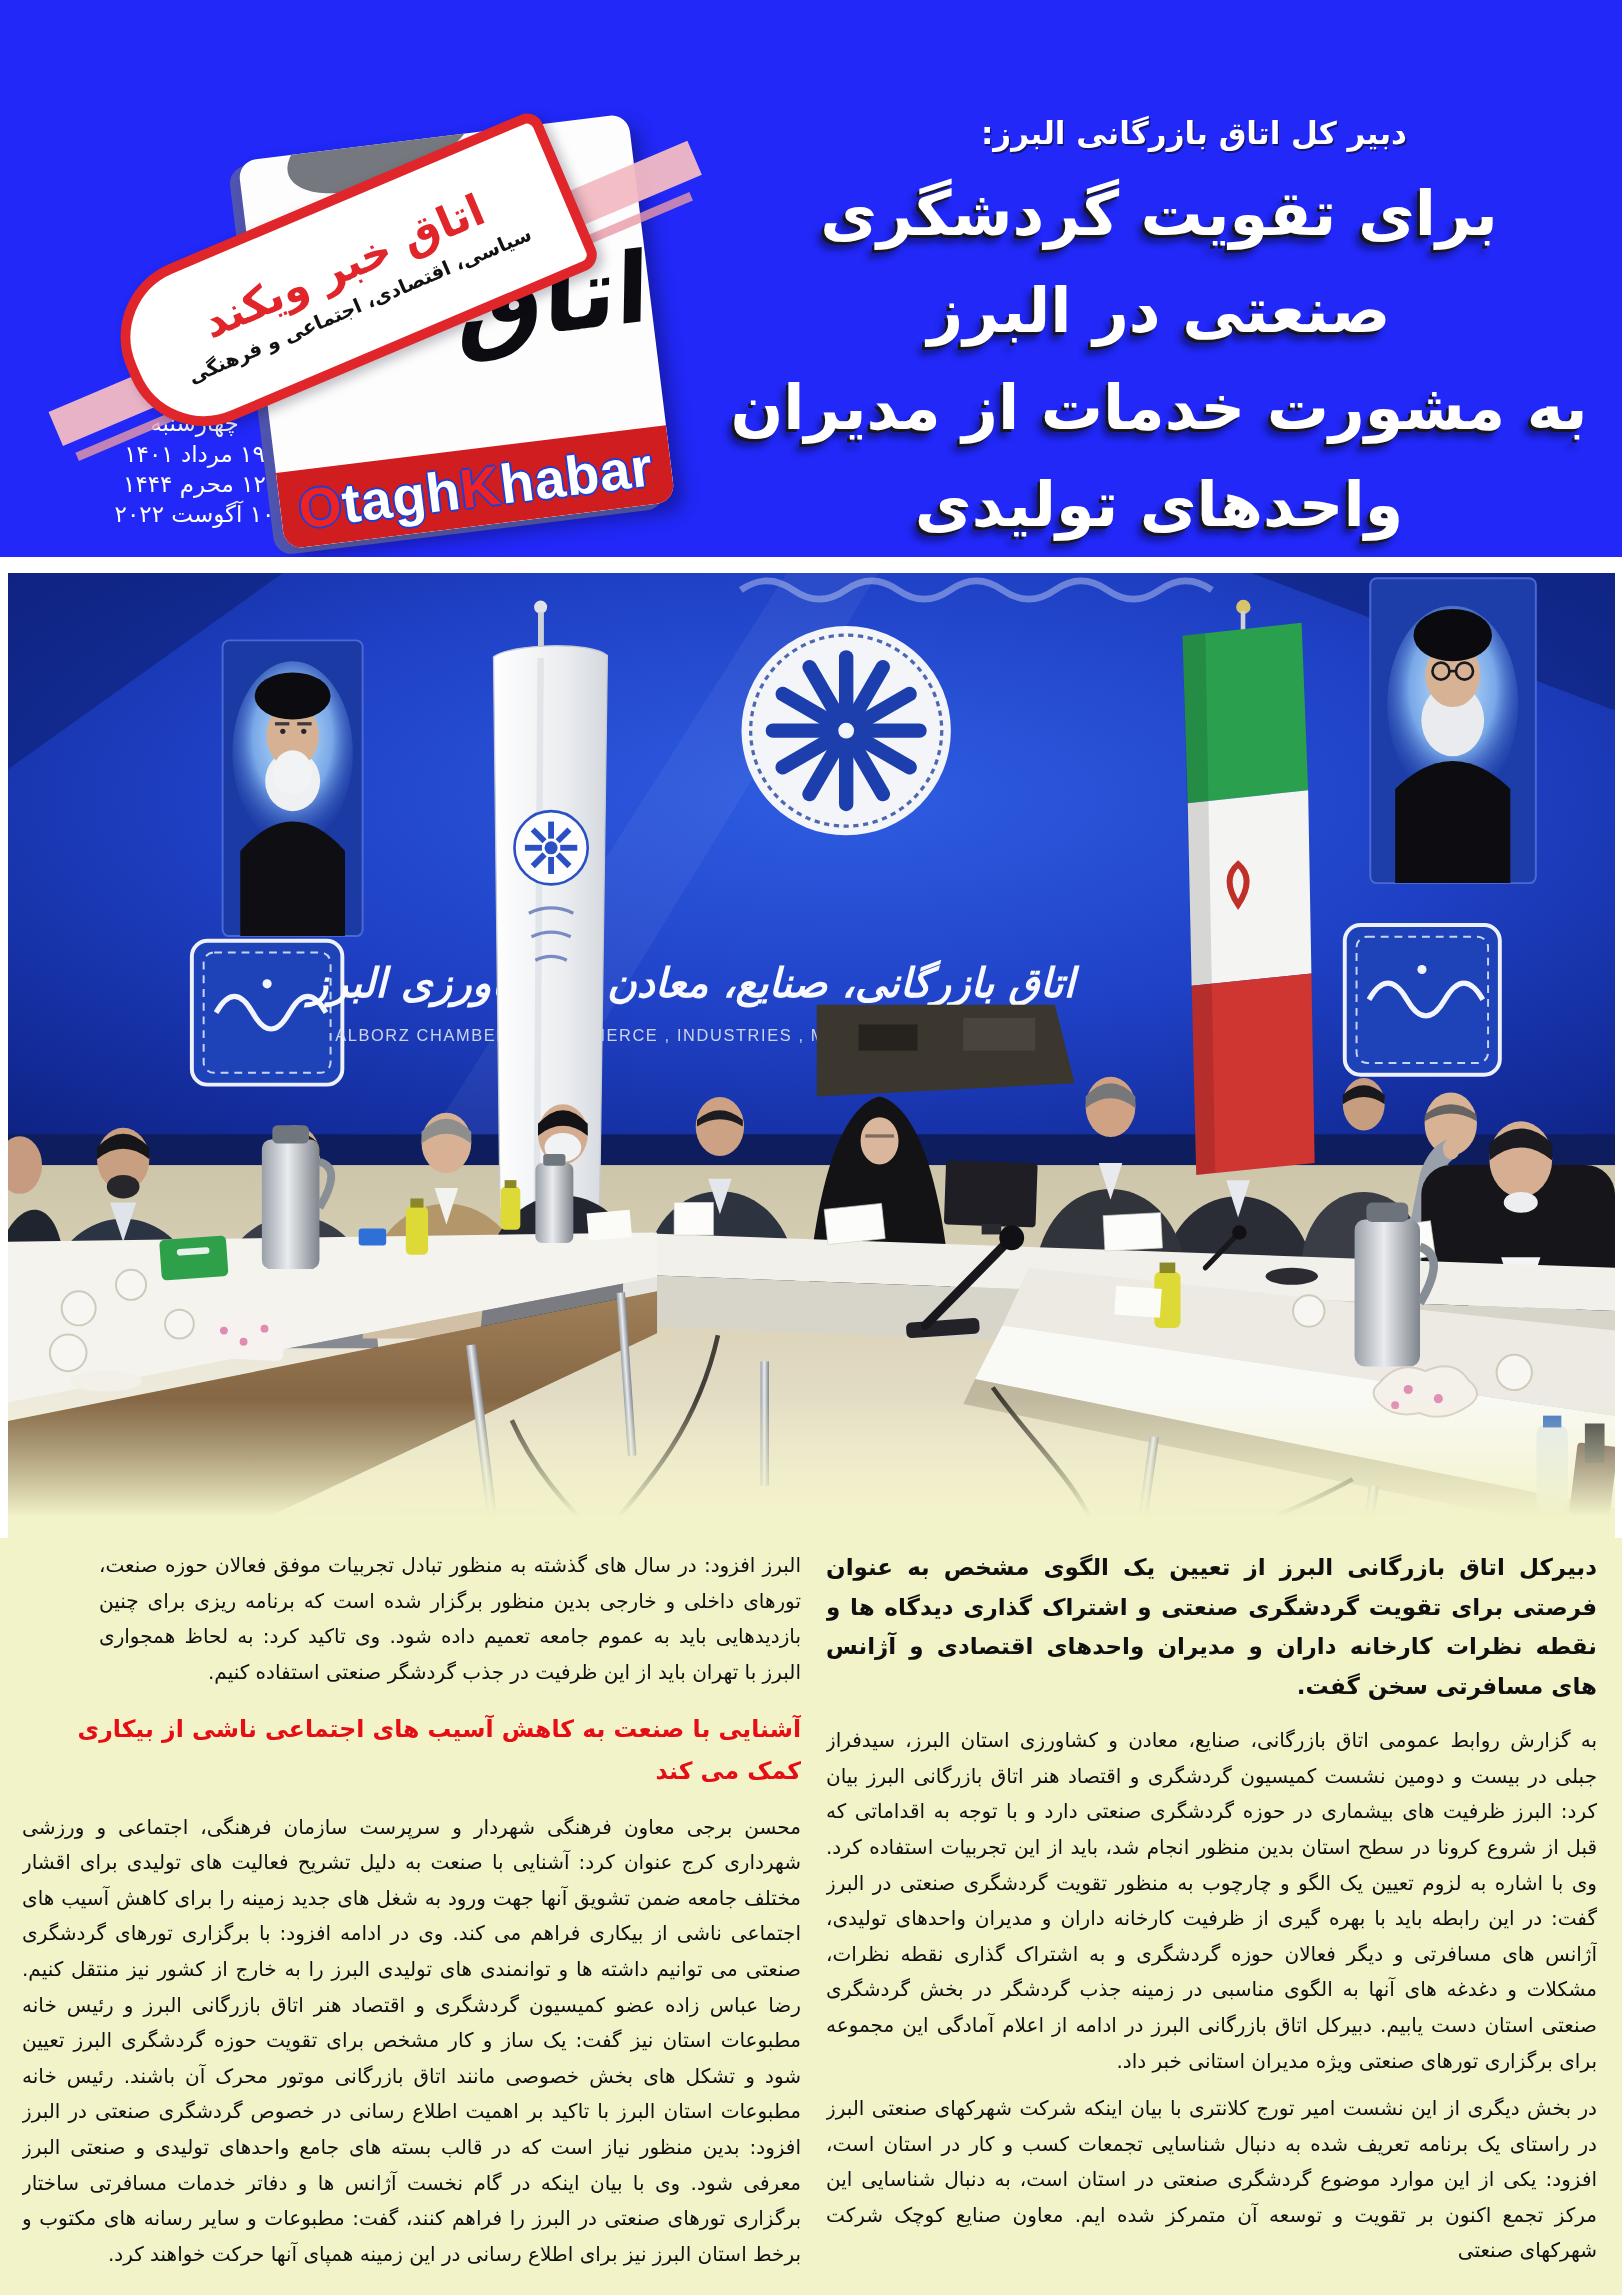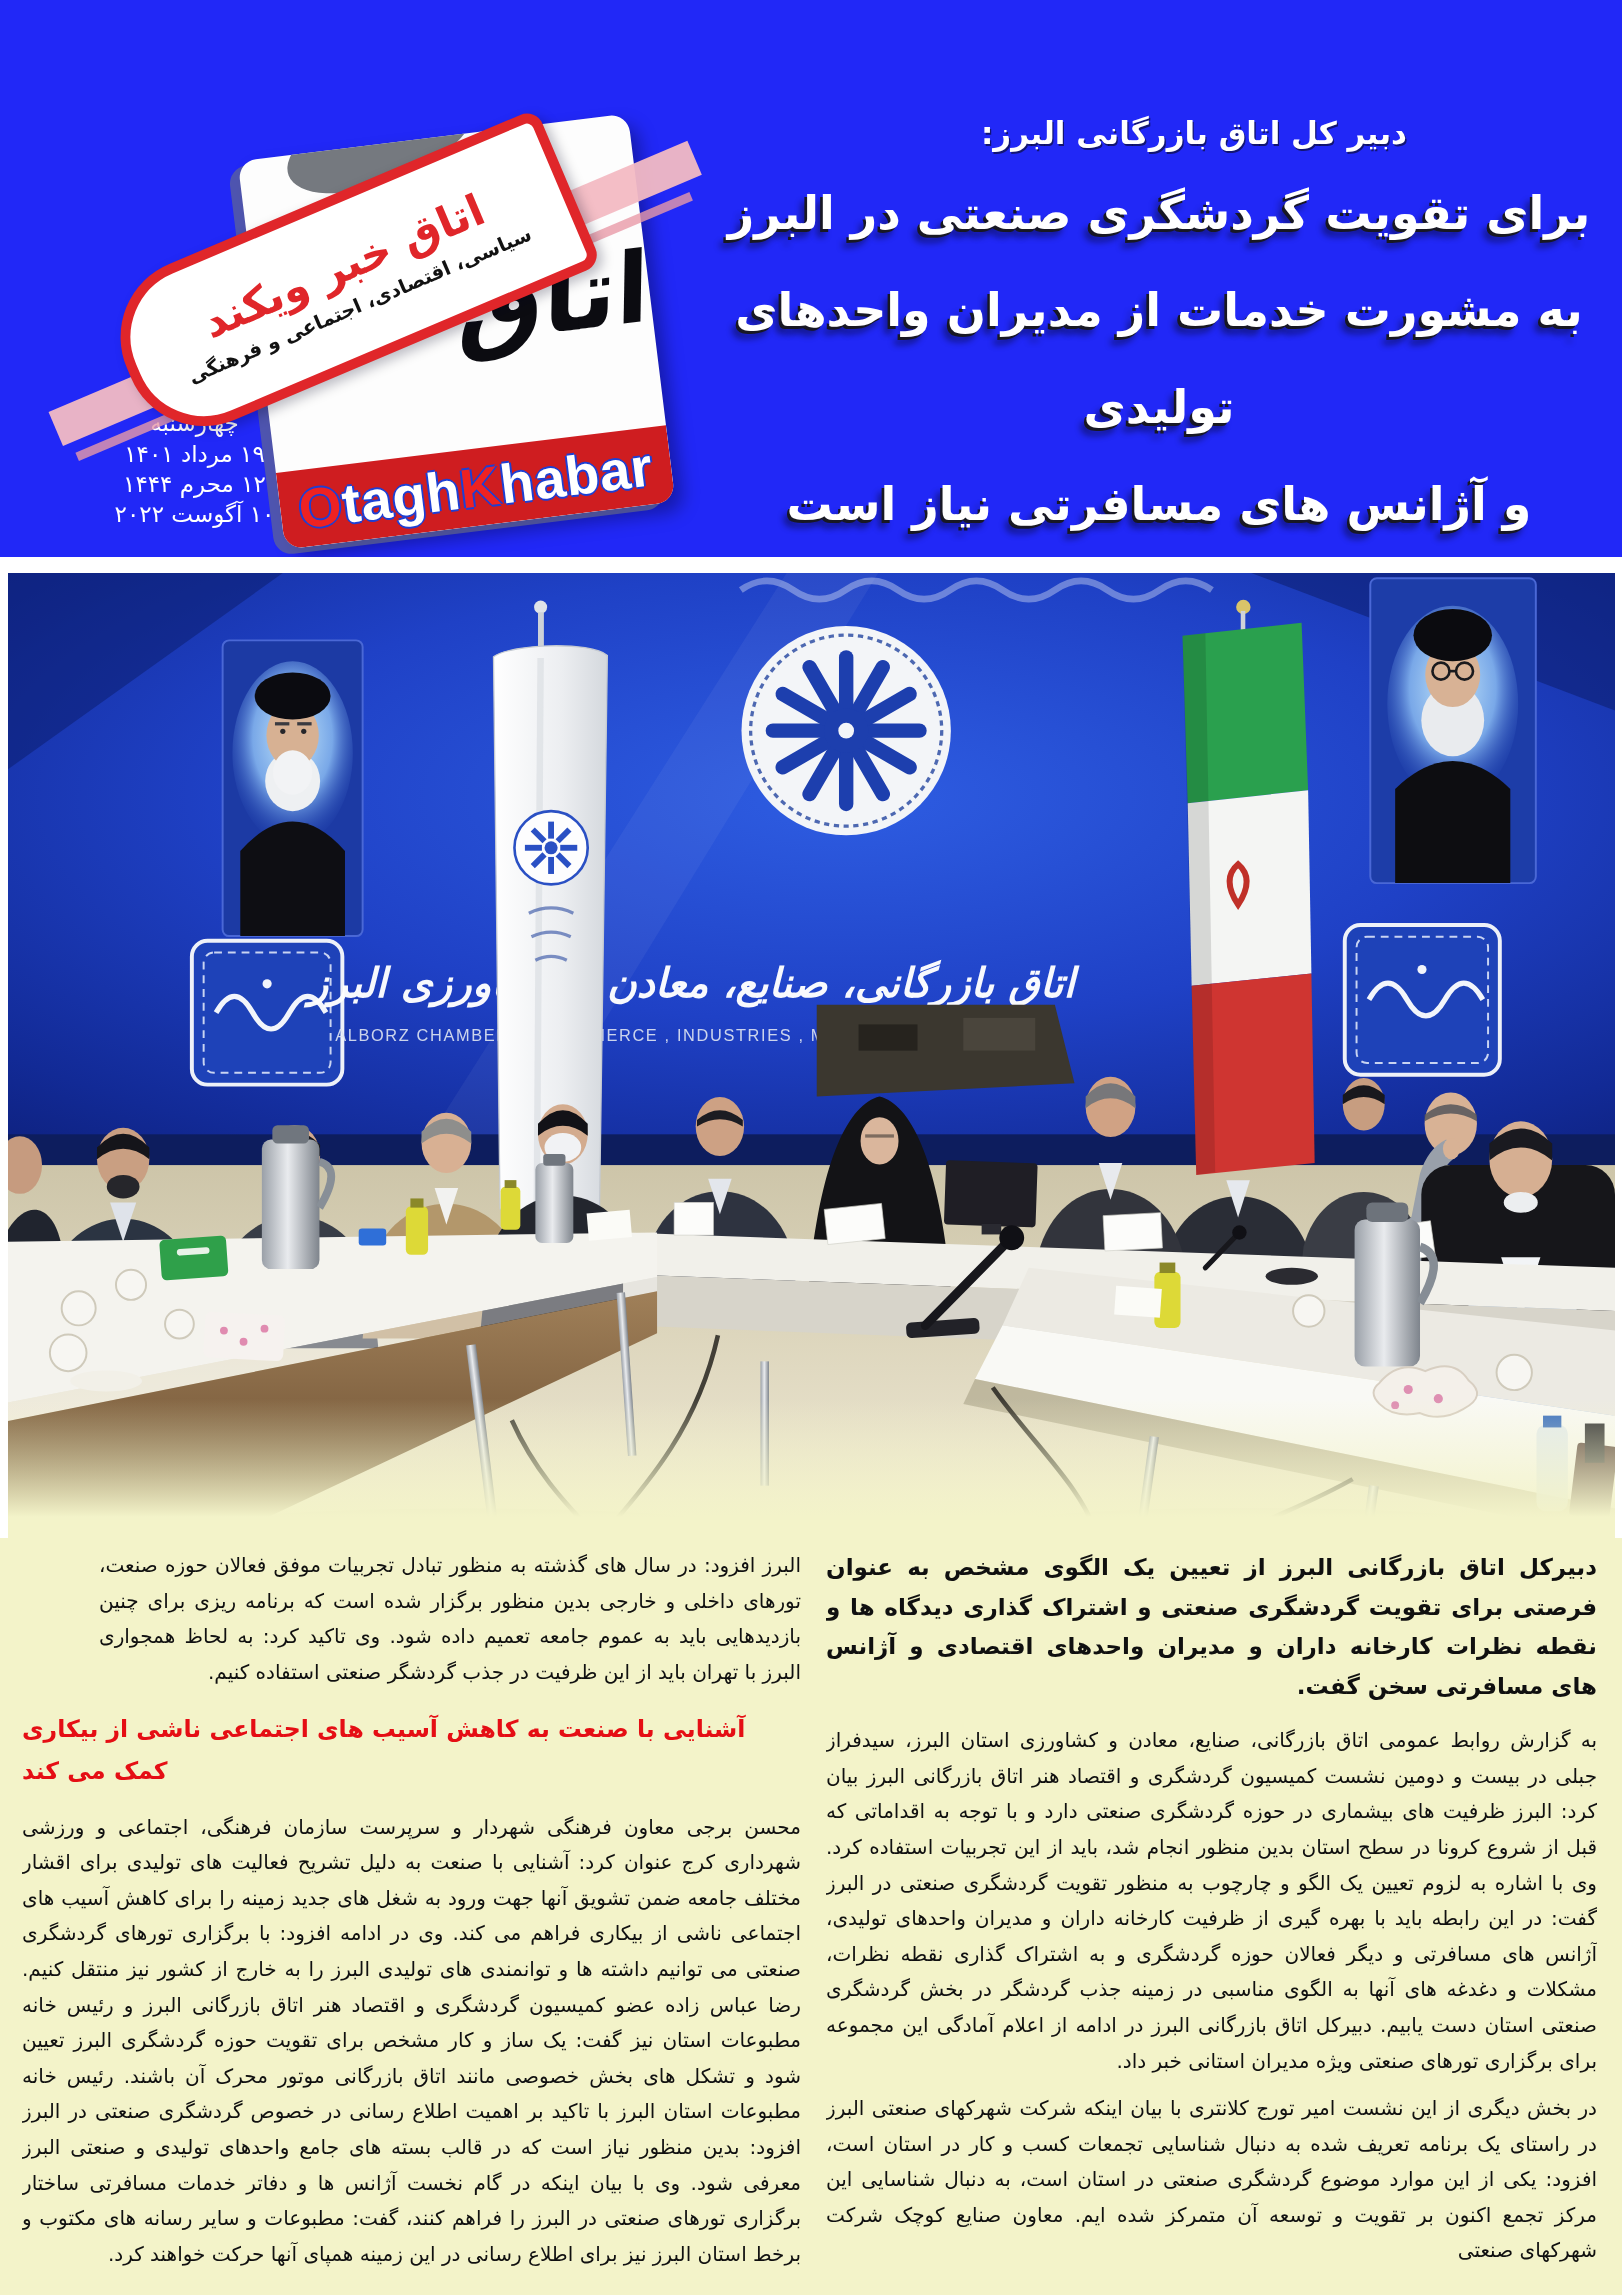--- a/index.html
+++ b/index.html
@@ -5,21 +5,21 @@
   html,body{margin:0;padding:0;background:#ffffff;}
   .page{position:relative;width:1623px;height:2295px;background:#ffffff;overflow:hidden;
         font-family:"DejaVu Sans",sans-serif;}
 
   
   .masthead{position:absolute;left:0;top:0;width:1623px;height:557px;background:#2128f7;overflow:hidden;}
   .kicker{position:absolute;left:742px;top:115px;width:904px;text-align:center;color:#fff;
           font-size:31px;font-weight:bold;direction:rtl;
           text-shadow:1.3px 2px 0 rgba(8,8,26,.6);}
   .headline{position:absolute;left:707px;top:165px;width:904px;text-align:center;color:#fff;
-            font-weight:bold;font-size:46px;line-height:97px;direction:rtl;
+            font-weight:bold;font-size:62px;line-height:97px;direction:rtl;
             text-shadow:-2.6px 3.3px 0 #181824,-5.9px 7.9px 6.5px rgba(5,5,20,.45);}
   .issue{position:absolute;left:73px;top:378px;width:243px;color:#fff;font-size:23px;font-weight:400;
          text-align:center;line-height:1.32;direction:rtl;}
 
   .logo-card{position:absolute;left:260px;top:136px;width:393px;height:391px;background:#fdfdfd;
              border-radius:18.3px;transform:rotate(-7deg);z-index:1;overflow:hidden;
              box-shadow:-10.5px 5.2px 0 rgba(110,115,128,.6),7.9px 10.5px 17px rgba(0,0,30,.35);}
   .swoosh{position:absolute;left:46px;top:-46px;width:196px;height:85px;background:#75797f;
           border-radius:50%;transform:rotate(-14deg);}
   .diamond{position:absolute;right:105px;top:77px;width:30px;height:30px;background:#dd2026;
@@ -48,21 +48,21 @@
   .photo{position:absolute;left:7.9px;top:573px;width:1607px;height:965px;background:#12278e;overflow:hidden;}
   svg.scene{position:absolute;left:0;top:0;width:100%;height:100%;display:block;}
 
   
   .article-bg{position:absolute;left:0;top:1538px;width:1623px;height:758px;background:#f3f3c9;}
   .col{position:absolute;color:#101010;font-size:20px;line-height:1.78;text-align:justify;direction:rtl;}
   .col-right{left:826px;top:1548px;width:771px;height:734px;overflow:hidden;}
   .col-left{left:22px;top:1548px;width:779px;height:734px;overflow:hidden;}
   .lede{font-size:23px;font-weight:bold;line-height:1.72;margin:0 0 17px;}
   p.body{margin:0 0 11.8px;}
-  .subhead{color:#e50e14;font-size:23.6px;font-weight:bold;text-align:left;margin:18.3px 0 17px;}
+  .subhead{color:#e50e14;font-size:23.6px;font-weight:bold;text-align:right;margin:18.3px 0 17px;}
   .col-left .indent{margin-left:77px;}
 </style>
 </head>
 <body>
 
 <div class="page">
 
   <header class="masthead">
 
     <div class="logo-card">

